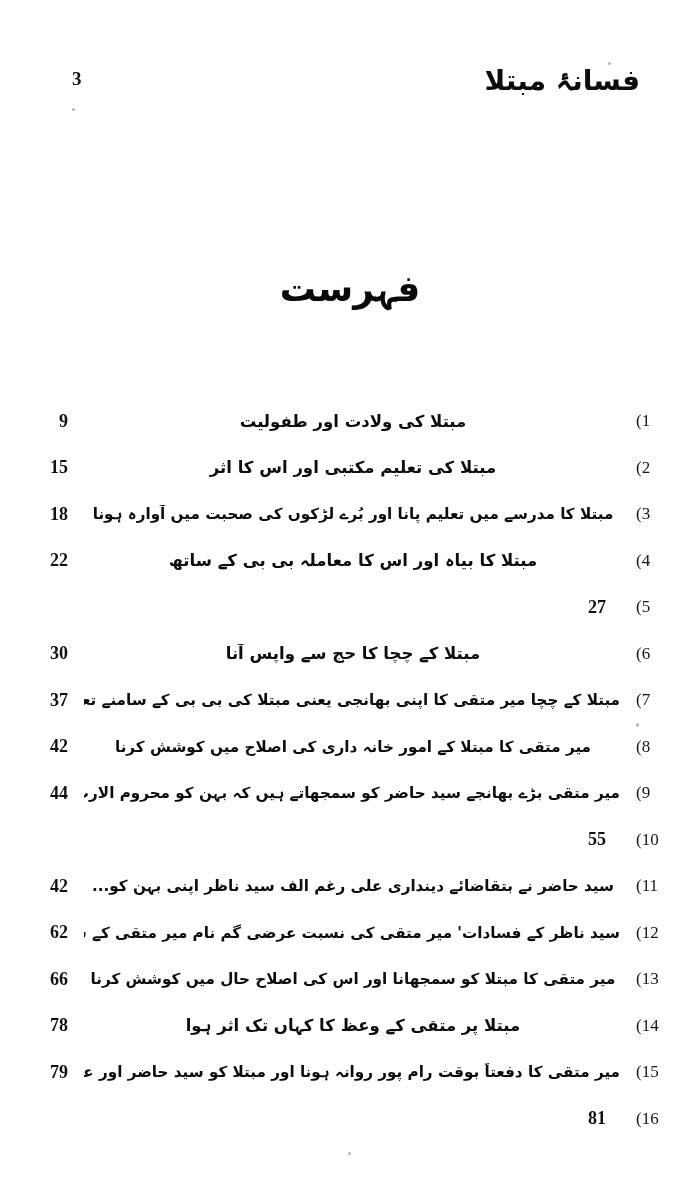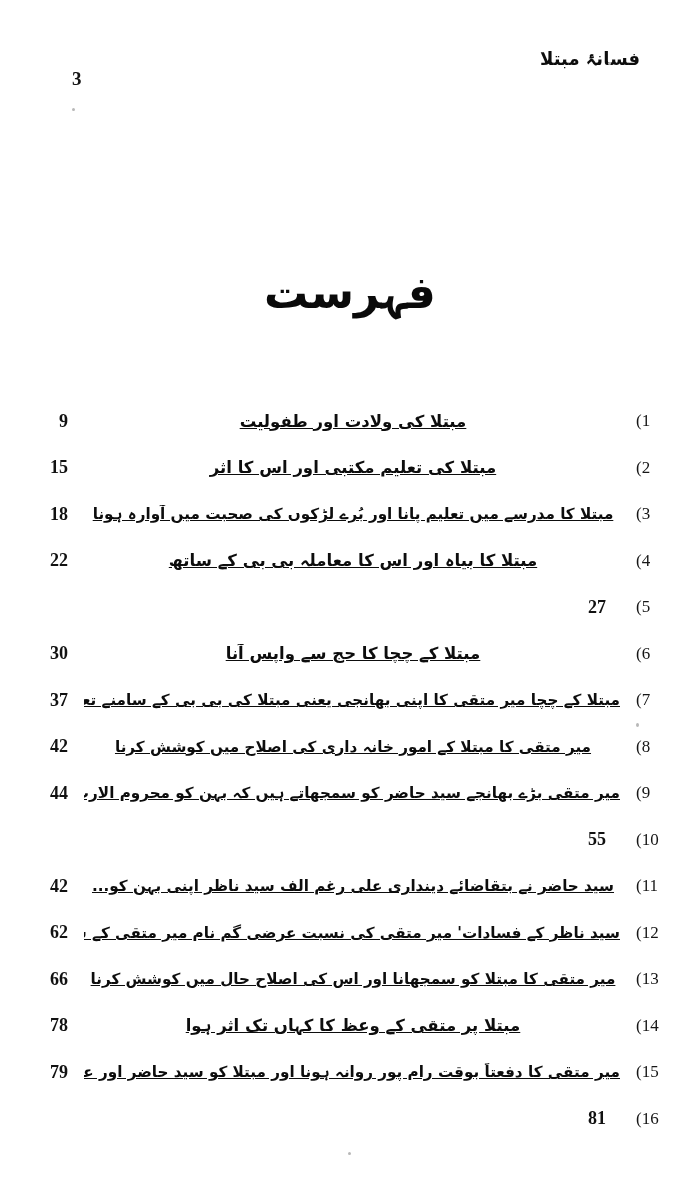--- a/index.html
+++ b/index.html
@@ -25,23 +25,23 @@
     position: absolute;
     top: 48px;
     left: 0;
     width: 700px;
     height: 40px;
     direction: rtl;
   }
   .book-title {
     position: absolute;
     right: 60px;
-    top: 0;
-    font-family: "DejaVu Sans", "Liberation Sans", sans-serif;
-    font-size: 18px;
+    top: 16px;
+    font-family: "DejaVu Sans", "Liberation Sans", sans-serif;
+    font-size: 28px;
     font-weight: 700;
     color: #0d0d0d;
     letter-spacing: -1px;
     white-space: nowrap;
   }
   .folio {
     position: absolute;
     left: 72px;
     top: 20px;
     font-family: "Liberation Serif", "DejaVu Serif", serif;
@@ -51,21 +51,21 @@
   }
 
   
   .toc-heading {
     position: absolute;
     top: 268px;
     left: 0;
     width: 700px;
     text-align: center;
     font-family: "DejaVu Sans", "Liberation Sans", sans-serif;
-    font-size: 44px;
+    font-size: 36px;
     font-weight: 700;
     color: #0a0a0a;
     letter-spacing: -3px;
     line-height: 1.15;
   }
 
   
   .toc-list {
     position: absolute;
     top: 398px;
@@ -100,21 +100,20 @@
     text-align: center;
     font-family: "DejaVu Sans", "Liberation Sans", sans-serif;
     font-size: 16.5px;
     font-weight: 700;
     color: #0d0d0d;
     letter-spacing: -0.9px;
     white-space: nowrap;
     overflow: hidden;
     direction: rtl;
     padding: 0 2px;
-    text-decoration: underline;
   }
   .toc-title.tight {
     font-size: 15.2px;
     letter-spacing: -1.1px;
   }
   .toc-page {
     flex: 0 0 84px;
     box-sizing: border-box;
     padding-right: 16px;
     text-align: right;

